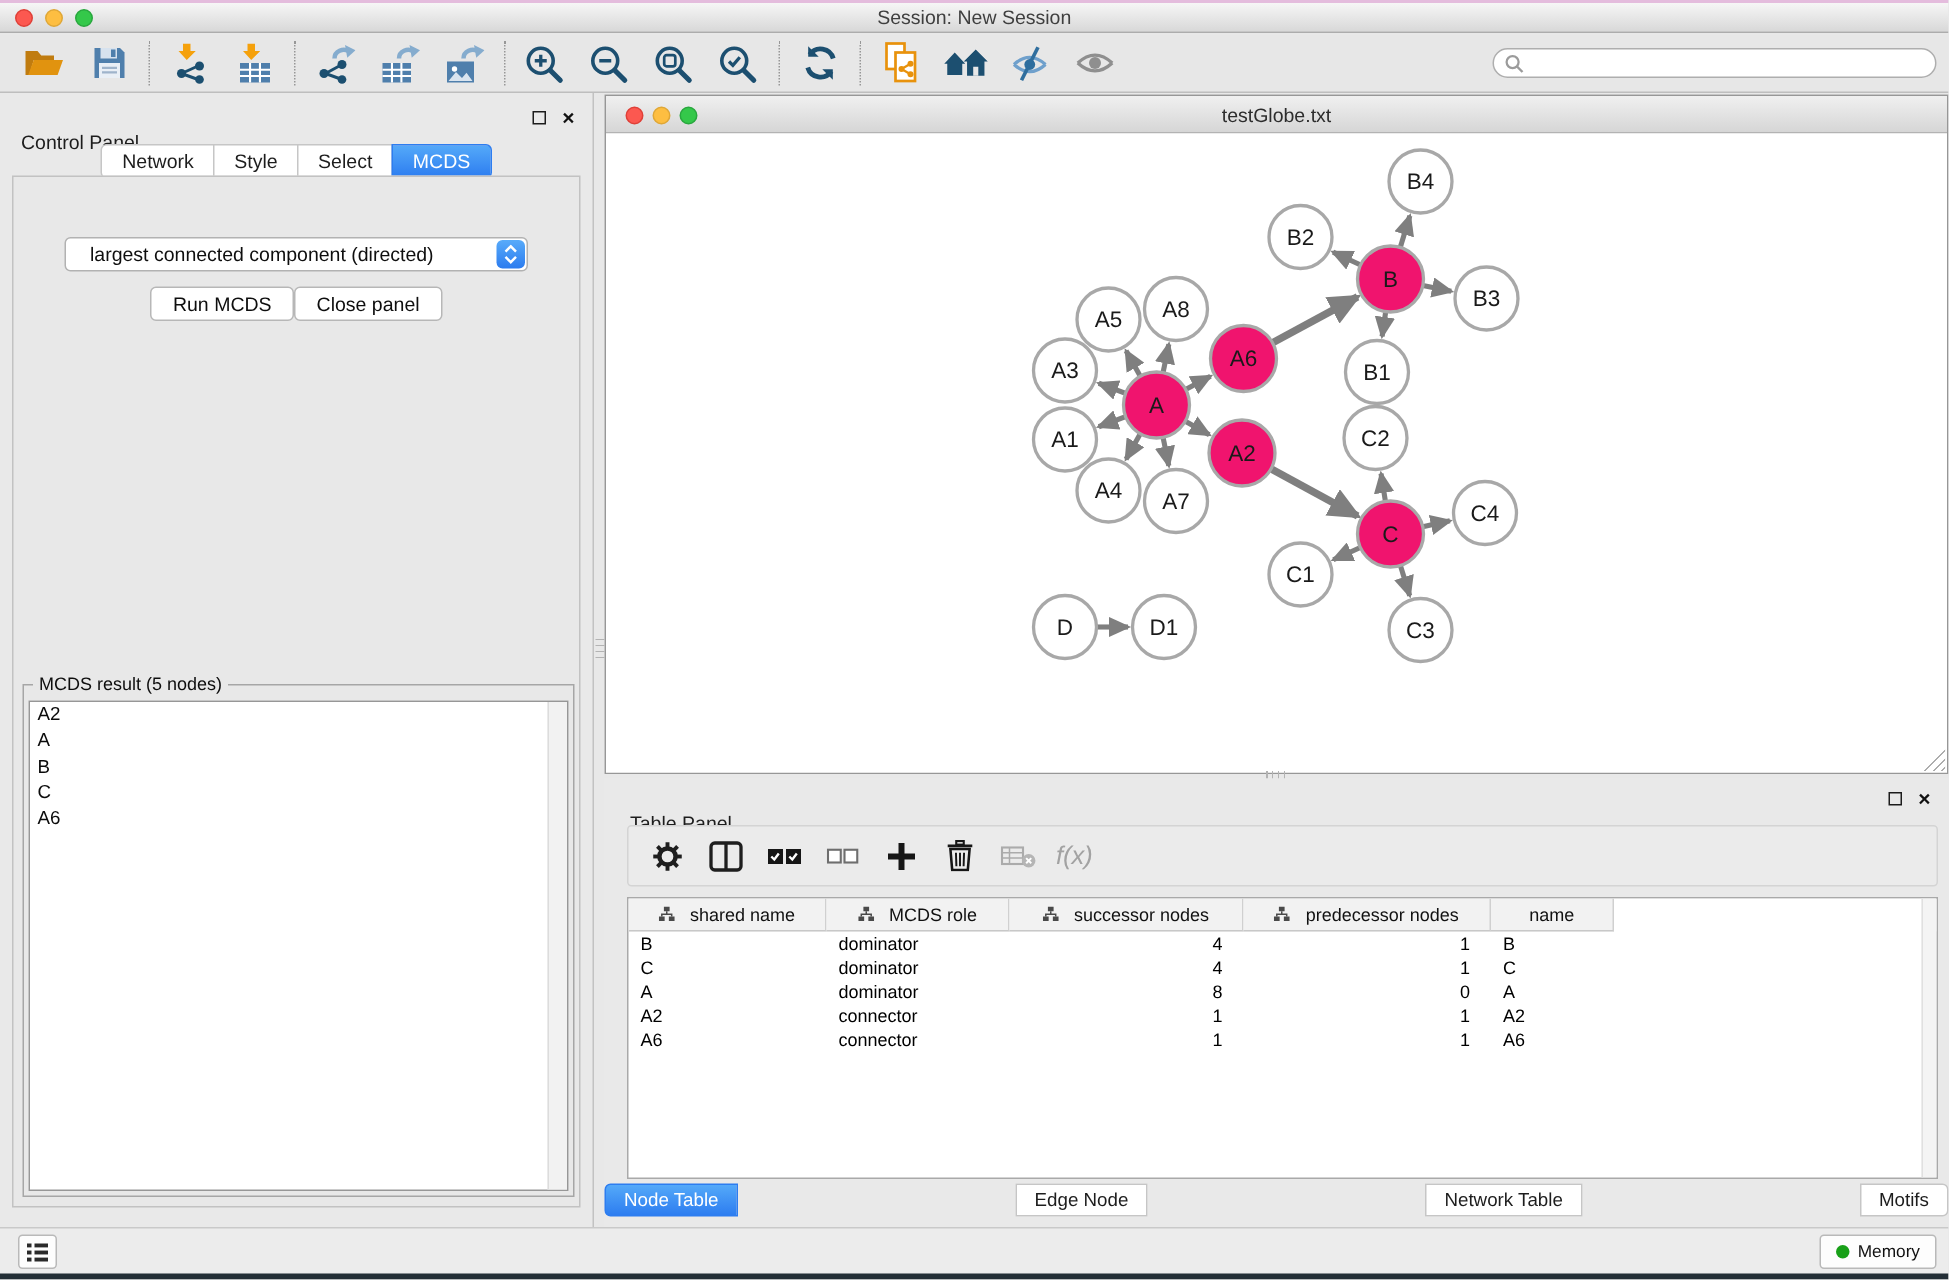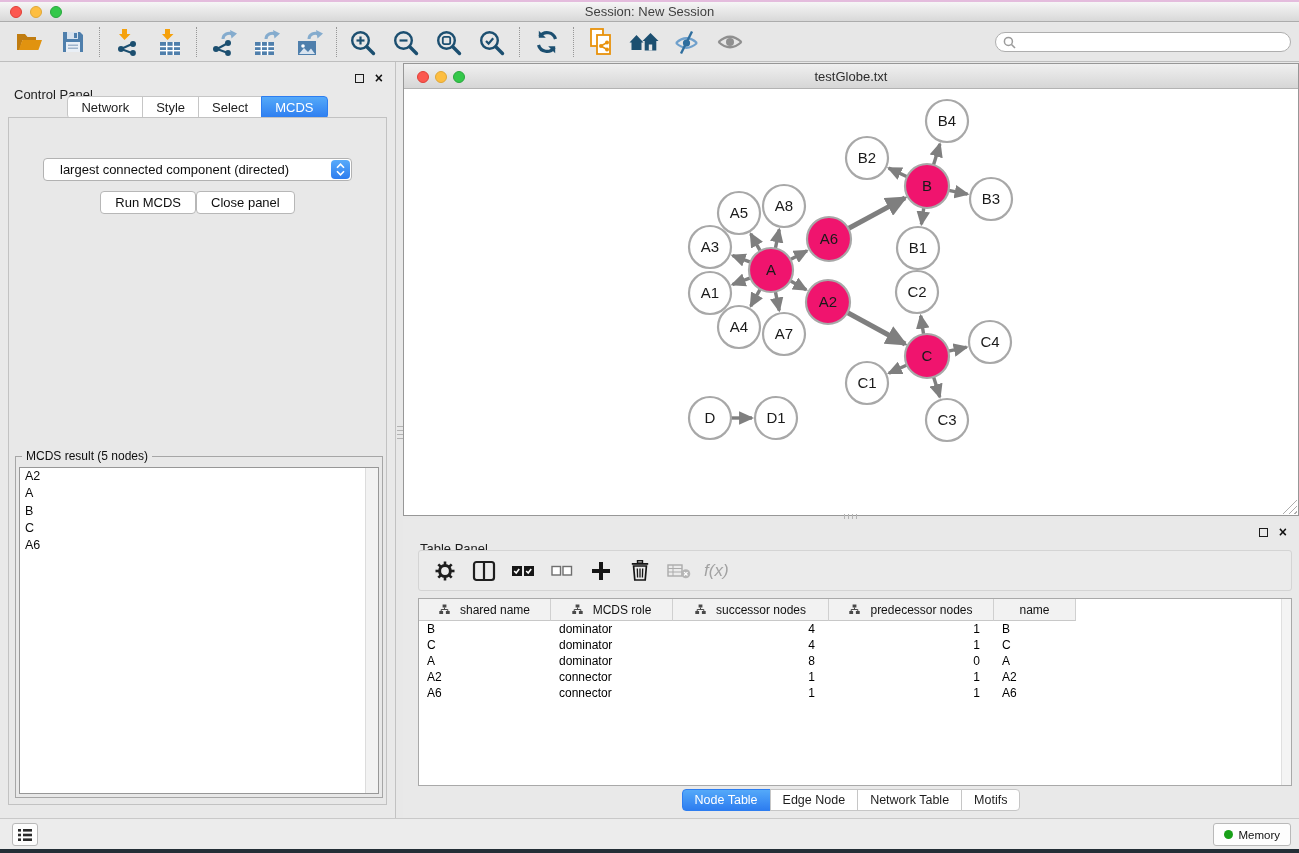--- a/index.html
+++ b/index.html
@@ -129,21 +129,21 @@
   .nt-th {
     display:flex; align-items:center; justify-content:center; gap:10px;
     background:#F2F2F2; border-right:1px solid #D0D0D0; border-bottom:1px solid #C8C8C8;
     white-space:nowrap; overflow:hidden;
   }
   .nt-th-filler { flex:1; background:#fff; }
   .nt-row { display:flex; height:16px; align-items:center; font-size:12px; color:#000; }
   .nt-td { white-space:nowrap; overflow:hidden; padding:0 8px; }
   .table-scroll { position:absolute; right:0; top:0; bottom:0; width:10px; background:#F4F4F4; border-left:1px solid #E0E0E0; }
 
-  .bottom-tabs { position:absolute; left:0; right:0; top:270px; display:flex; justify-content:center; }
+  .bottom-tabs { position:absolute; left:0; right:0; top:270px; display:flex; justify-content:space-between; }
   .bottom-tabs .seg-tab { font-size:12.5px; padding:3px 12px; }
 
   
   .status-bar { position:absolute; left:0; top:818px; width:100%; height:31px; background:#ECECEC; border-top:1px solid #C9C9C9; }
   .sb-left-btn {
     position:absolute; left:12px; top:4px; width:26px; height:23px;
     background:#FDFDFD; border:1px solid #B9B9B9; border-radius:3px;
     display:flex; align-items:center; justify-content:center;
   }
   .memory-btn {

